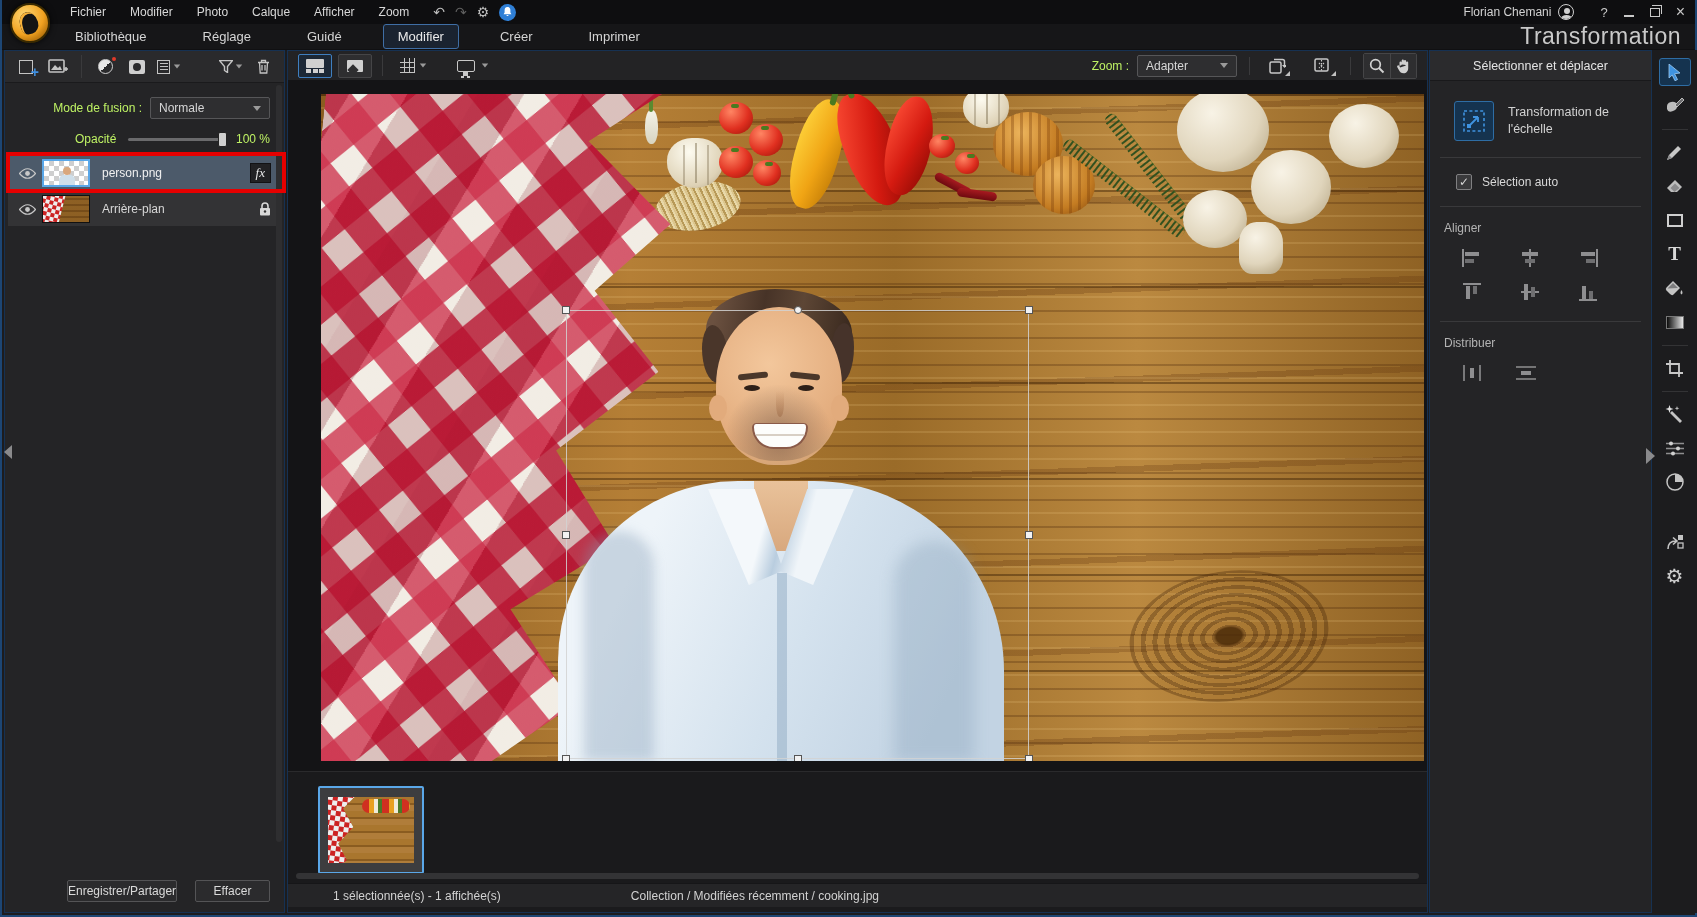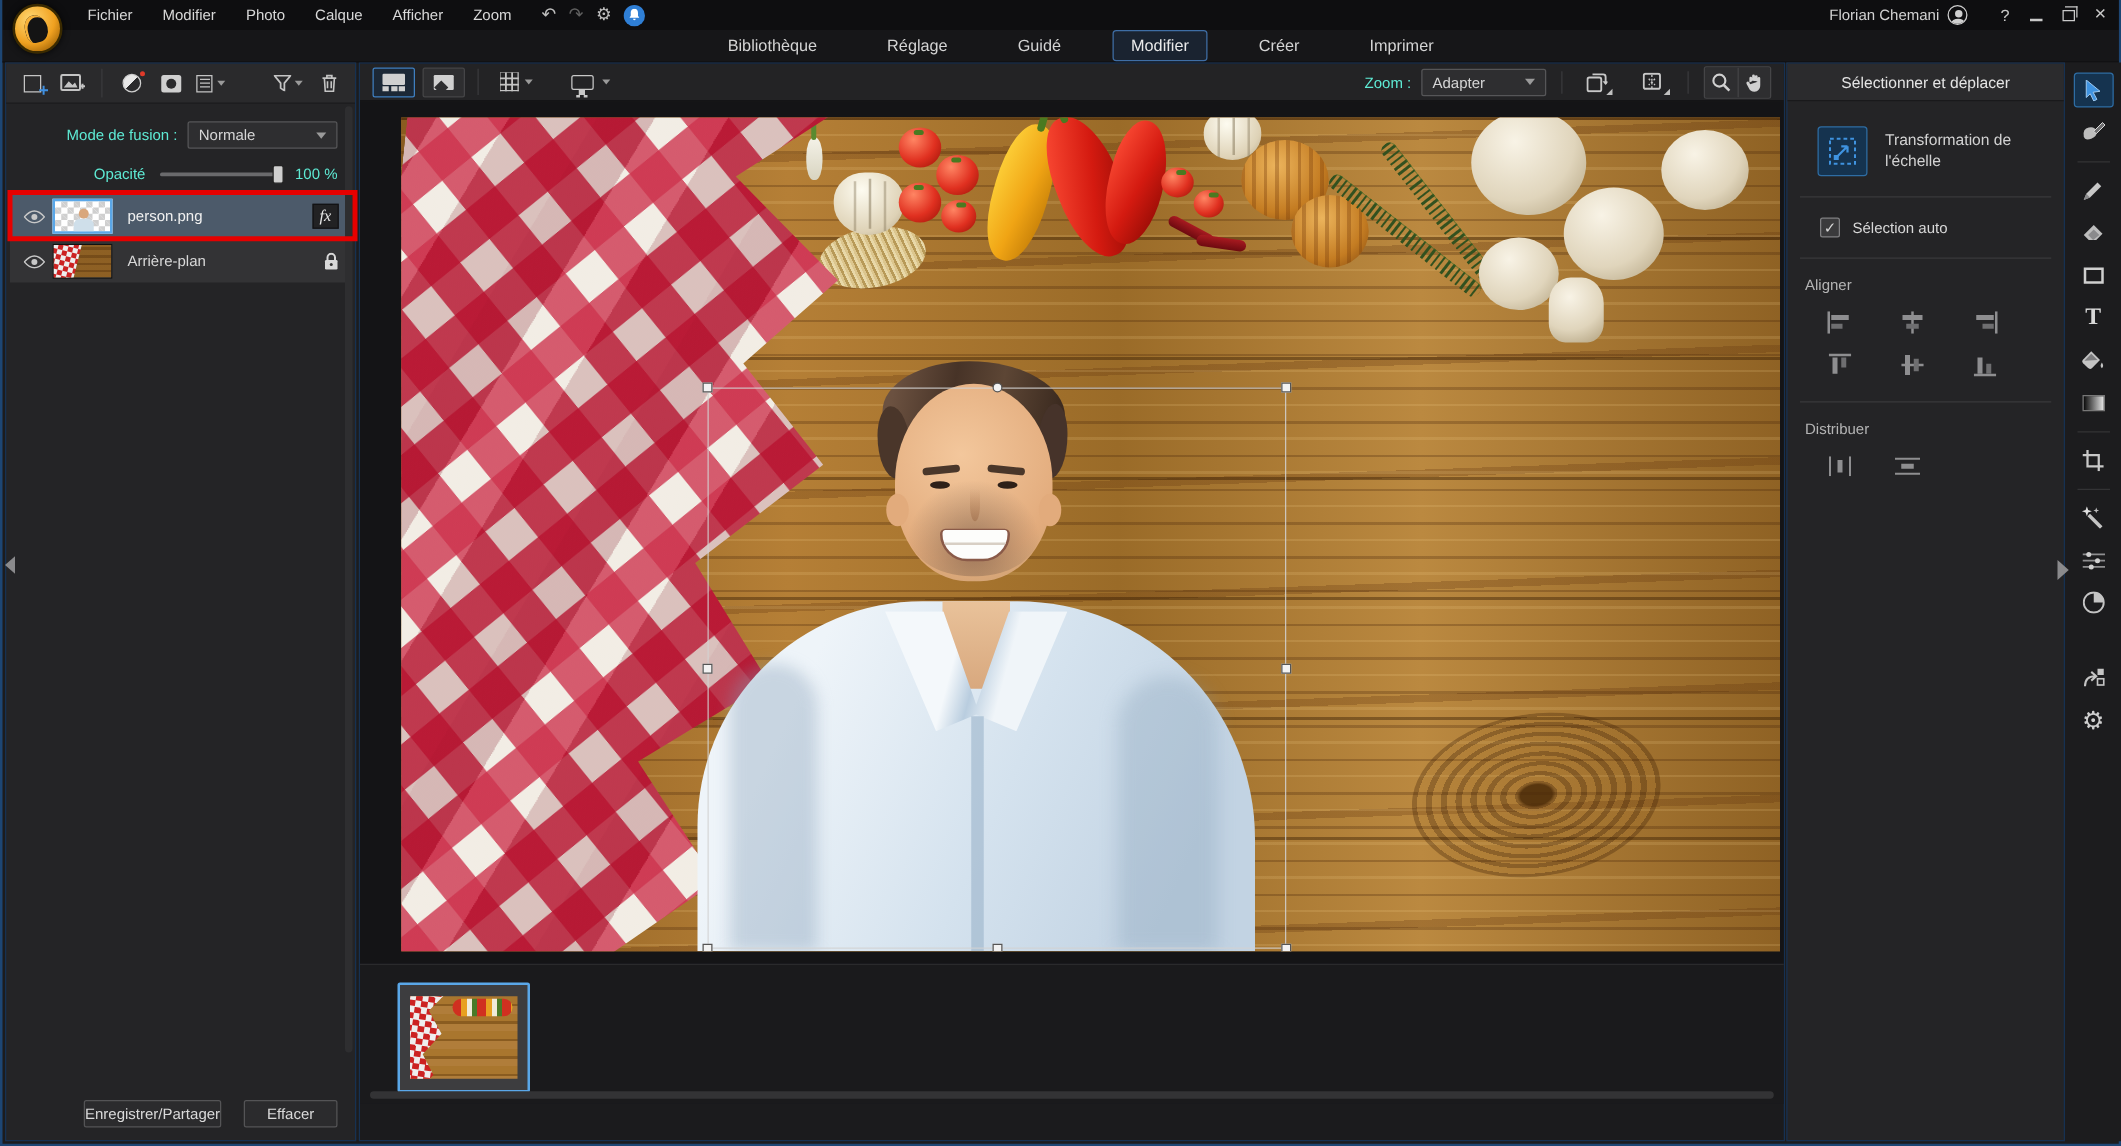--- a/index.html
+++ b/index.html
@@ -30,21 +30,21 @@
   .avatar { width:16px; height:16px; border-radius:50%; border:1px solid #cfcfcf; position:relative; overflow:hidden; }
   .avatar::before { content:""; position:absolute; left:4.5px; top:2.5px; width:6px; height:6px; border-radius:50%; background:#cfcfcf; }
   .avatar::after { content:""; position:absolute; left:2px; top:9.5px; width:11px; height:7px; border-radius:50% 50% 0 0; background:#cfcfcf; }
   .winctl { display:flex; align-items:center; gap:16px; color:#c9c9c9; margin-left:12px; }
   .winmin { width:10px; height:9px; border-bottom:2px solid #c9c9c9; }
   .winmax { width:10px; height:9px; border:1.5px solid #c9c9c9; position:relative; }
   .winmax::before { content:""; position:absolute; left:1.5px; top:-4px; width:9px; height:8px; border:1.5px solid #c9c9c9; border-bottom:none; border-left:none; }
   .winclose { font-size:16px; line-height:12px; }
 
   .modulebar { position:absolute; left:0; top:24px; width:100%; height:26px; background:#161618;
-    display:flex; align-items:center; border-bottom:1px solid #101012;flex-direction:column; }
+    display:flex; align-items:center; border-bottom:1px solid #101012; }
   .modules { display:flex; margin-left:58px; }
   .modules .mod { padding:4px 14px; margin-right:26px; color:#d4d4d4; font-size:13px; border:1px solid transparent; border-radius:3px; }
   .modules .mod.active { border-color:#3f6ea5; background:#1a2330; color:#eaeaea; }
   .brand { margin-left:auto; padding-right:14px; font-size:23px; font-weight:300; color:#c9c9c9; letter-spacing:.5px; }
 
   
   .vline { width:1px; align-self:stretch; background:#3a3a3c; margin:4px 4px; }
   .dd-arrow { width:0; height:0; border-left:4px solid transparent; border-right:4px solid transparent; border-top:5px solid #9a9a9a; display:inline-block; }
   svg { display:block; }
 
@@ -56,21 +56,21 @@
   .ib { width:26px; height:24px; display:flex; align-items:center; justify-content:center; border-radius:2px; }
   .sq-plus { width:14px; height:14px; border:1.5px solid #c4c4c4; position:relative; }
   .sq-plus::after { content:"+"; position:absolute; right:-7px; bottom:-7px; color:#3f8fe0; font-size:14px; font-weight:bold; }
   .half-circle { width:15px; height:15px; border-radius:50%; background:linear-gradient(135deg,#e8e8e8 50%,#2a2a2c 50%); border:1px solid #cfcfcf; position:relative; }
   .half-circle::after { content:""; position:absolute; right:-4px; top:-3px; width:4px; height:4px; border-radius:50%; background:#e03a2a; }
   .mask-ic { width:16px; height:14px; background:#cfcfcf; border-radius:2px; display:flex; align-items:center; justify-content:center; }
   .mask-ic::after { content:""; width:8px; height:8px; border-radius:50%; background:#2a2a2c; }
   .list-ic { width:13px; height:14px; border:1.5px solid #c4c4c4; padding:2px 1.5px; display:flex; flex-direction:column; gap:2px; }
   .list-ic i { height:1.5px; background:#c4c4c4; }
   .lp-row { display:flex; align-items:center; padding:0 14px; }
-  .lp-label { color:#5eead4; }
+  .lp-label { color:#bef264; }
   .dropdown { background:#2e2e30; border:1px solid #565658; border-radius:2px; height:22px;
     display:flex; align-items:center; justify-content:space-between; padding:0 8px; color:#d6d6d6; }
   .slider-track { position:relative; height:3px; background:#6a6a6c; border-radius:2px; flex:1; }
   .slider-thumb { position:absolute; top:-6px; width:9px; height:15px; background:#cfcfcf; border:1px solid #222; border-radius:2px; }
 
   .layers { margin-top:10px; position:relative; }
   .layer-row { height:34px; display:flex; align-items:center; padding:0 10px 0 8px; margin:0 3px 2px 3px; background:#333335; }
   .layer-row.selected { background:#4c5a6a; }
   .eye { width:22px; display:flex; justify-content:center; }
   .layer-thumb { width:48px; height:28px; border:1px solid #111; margin-left:4px; position:relative; overflow:hidden; background:#555; }
@@ -553,20 +553,24 @@
     <div class="filmstrip">
       <div class="thumb-cell">
         <div class="thumb-img">
           <span class="tv"></span>
           <span class="tc"></span>
         </div>
       </div>
       <div class="fs-scroll"></div>
     </div>
 
+    <div class="statusbar">
+      <span class="sel">1 sélectionnée(s) - 1 affichée(s)</span>
+      <span class="path">Collection / Modifiées récemment / cooking.jpg</span>
+    </div>
   </div>
 
   <div class="right-panel">
     <div class="rp-header">Sélectionner et déplacer</div>
 
     <div class="rp-tool">
       <span class="rp-ic blue">
         <svg width="24" height="24" viewBox="0 0 24 24">
             <rect x="2" y="2" width="20" height="20" fill="none" stroke="#3f93e0" stroke-width="1.6" stroke-dasharray="3 2.4"></rect>
             <path d="M7 17 L16 8 M16 8 h-5 M16 8 v5" stroke="#3f93e0" stroke-width="1.8" fill="none"></path>

